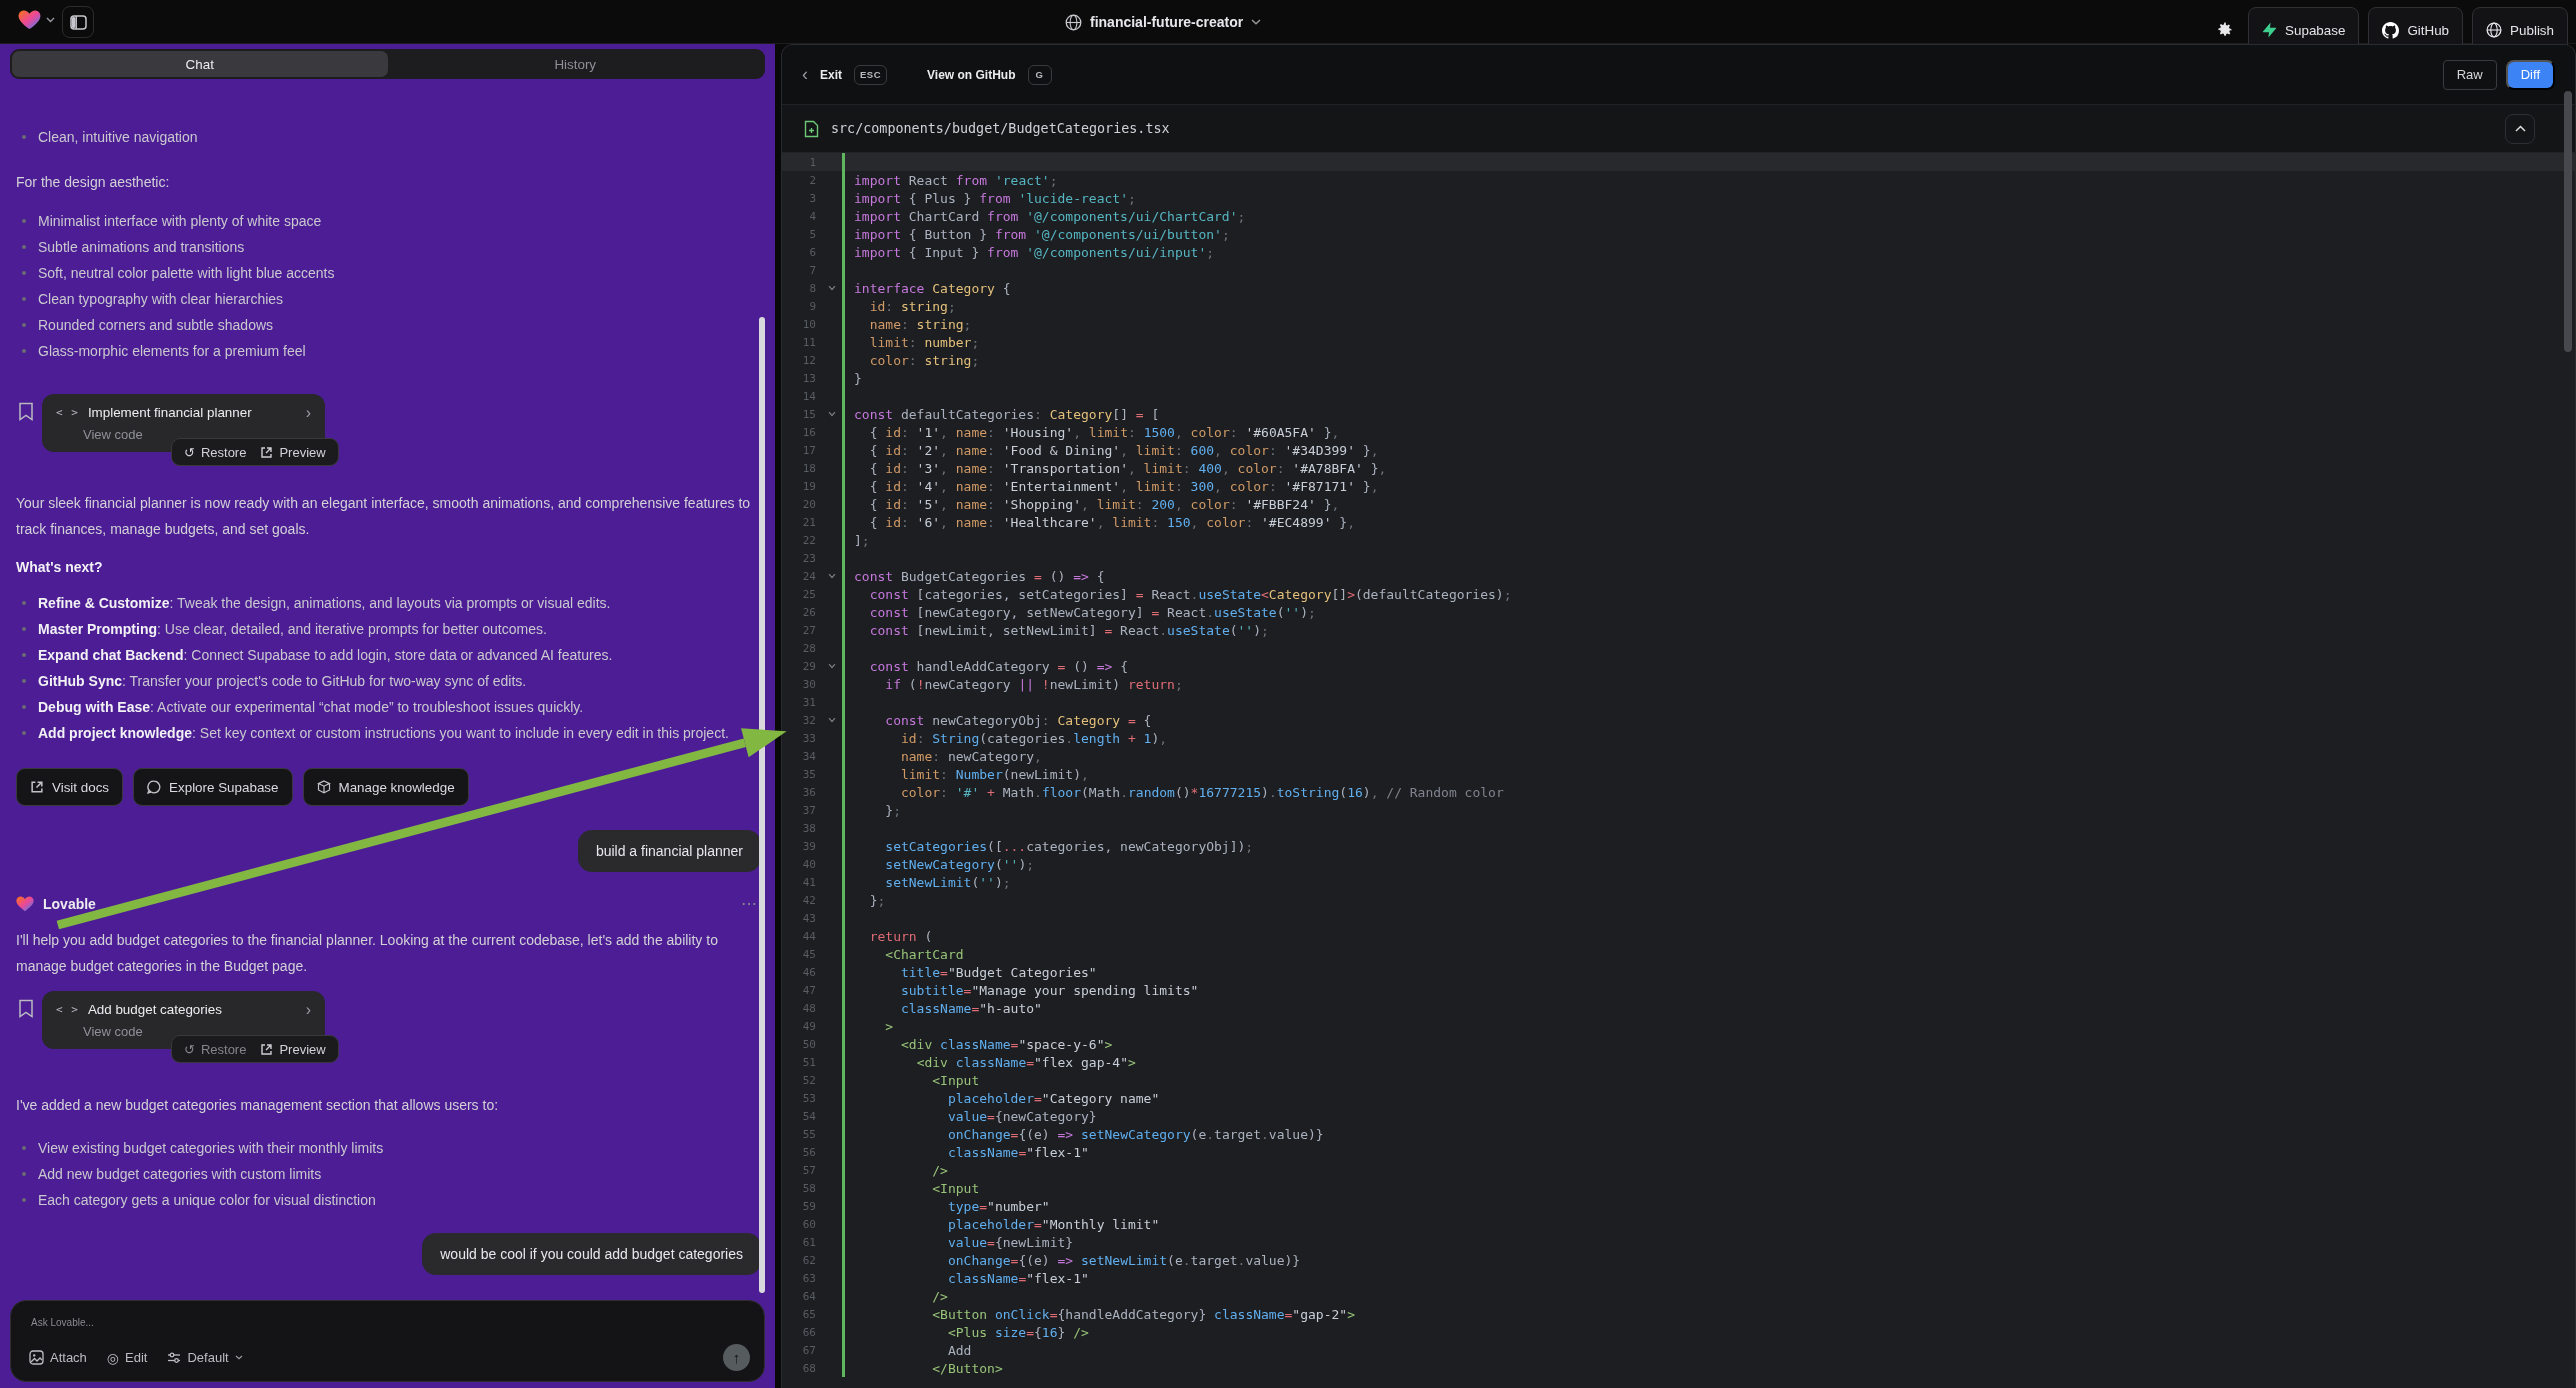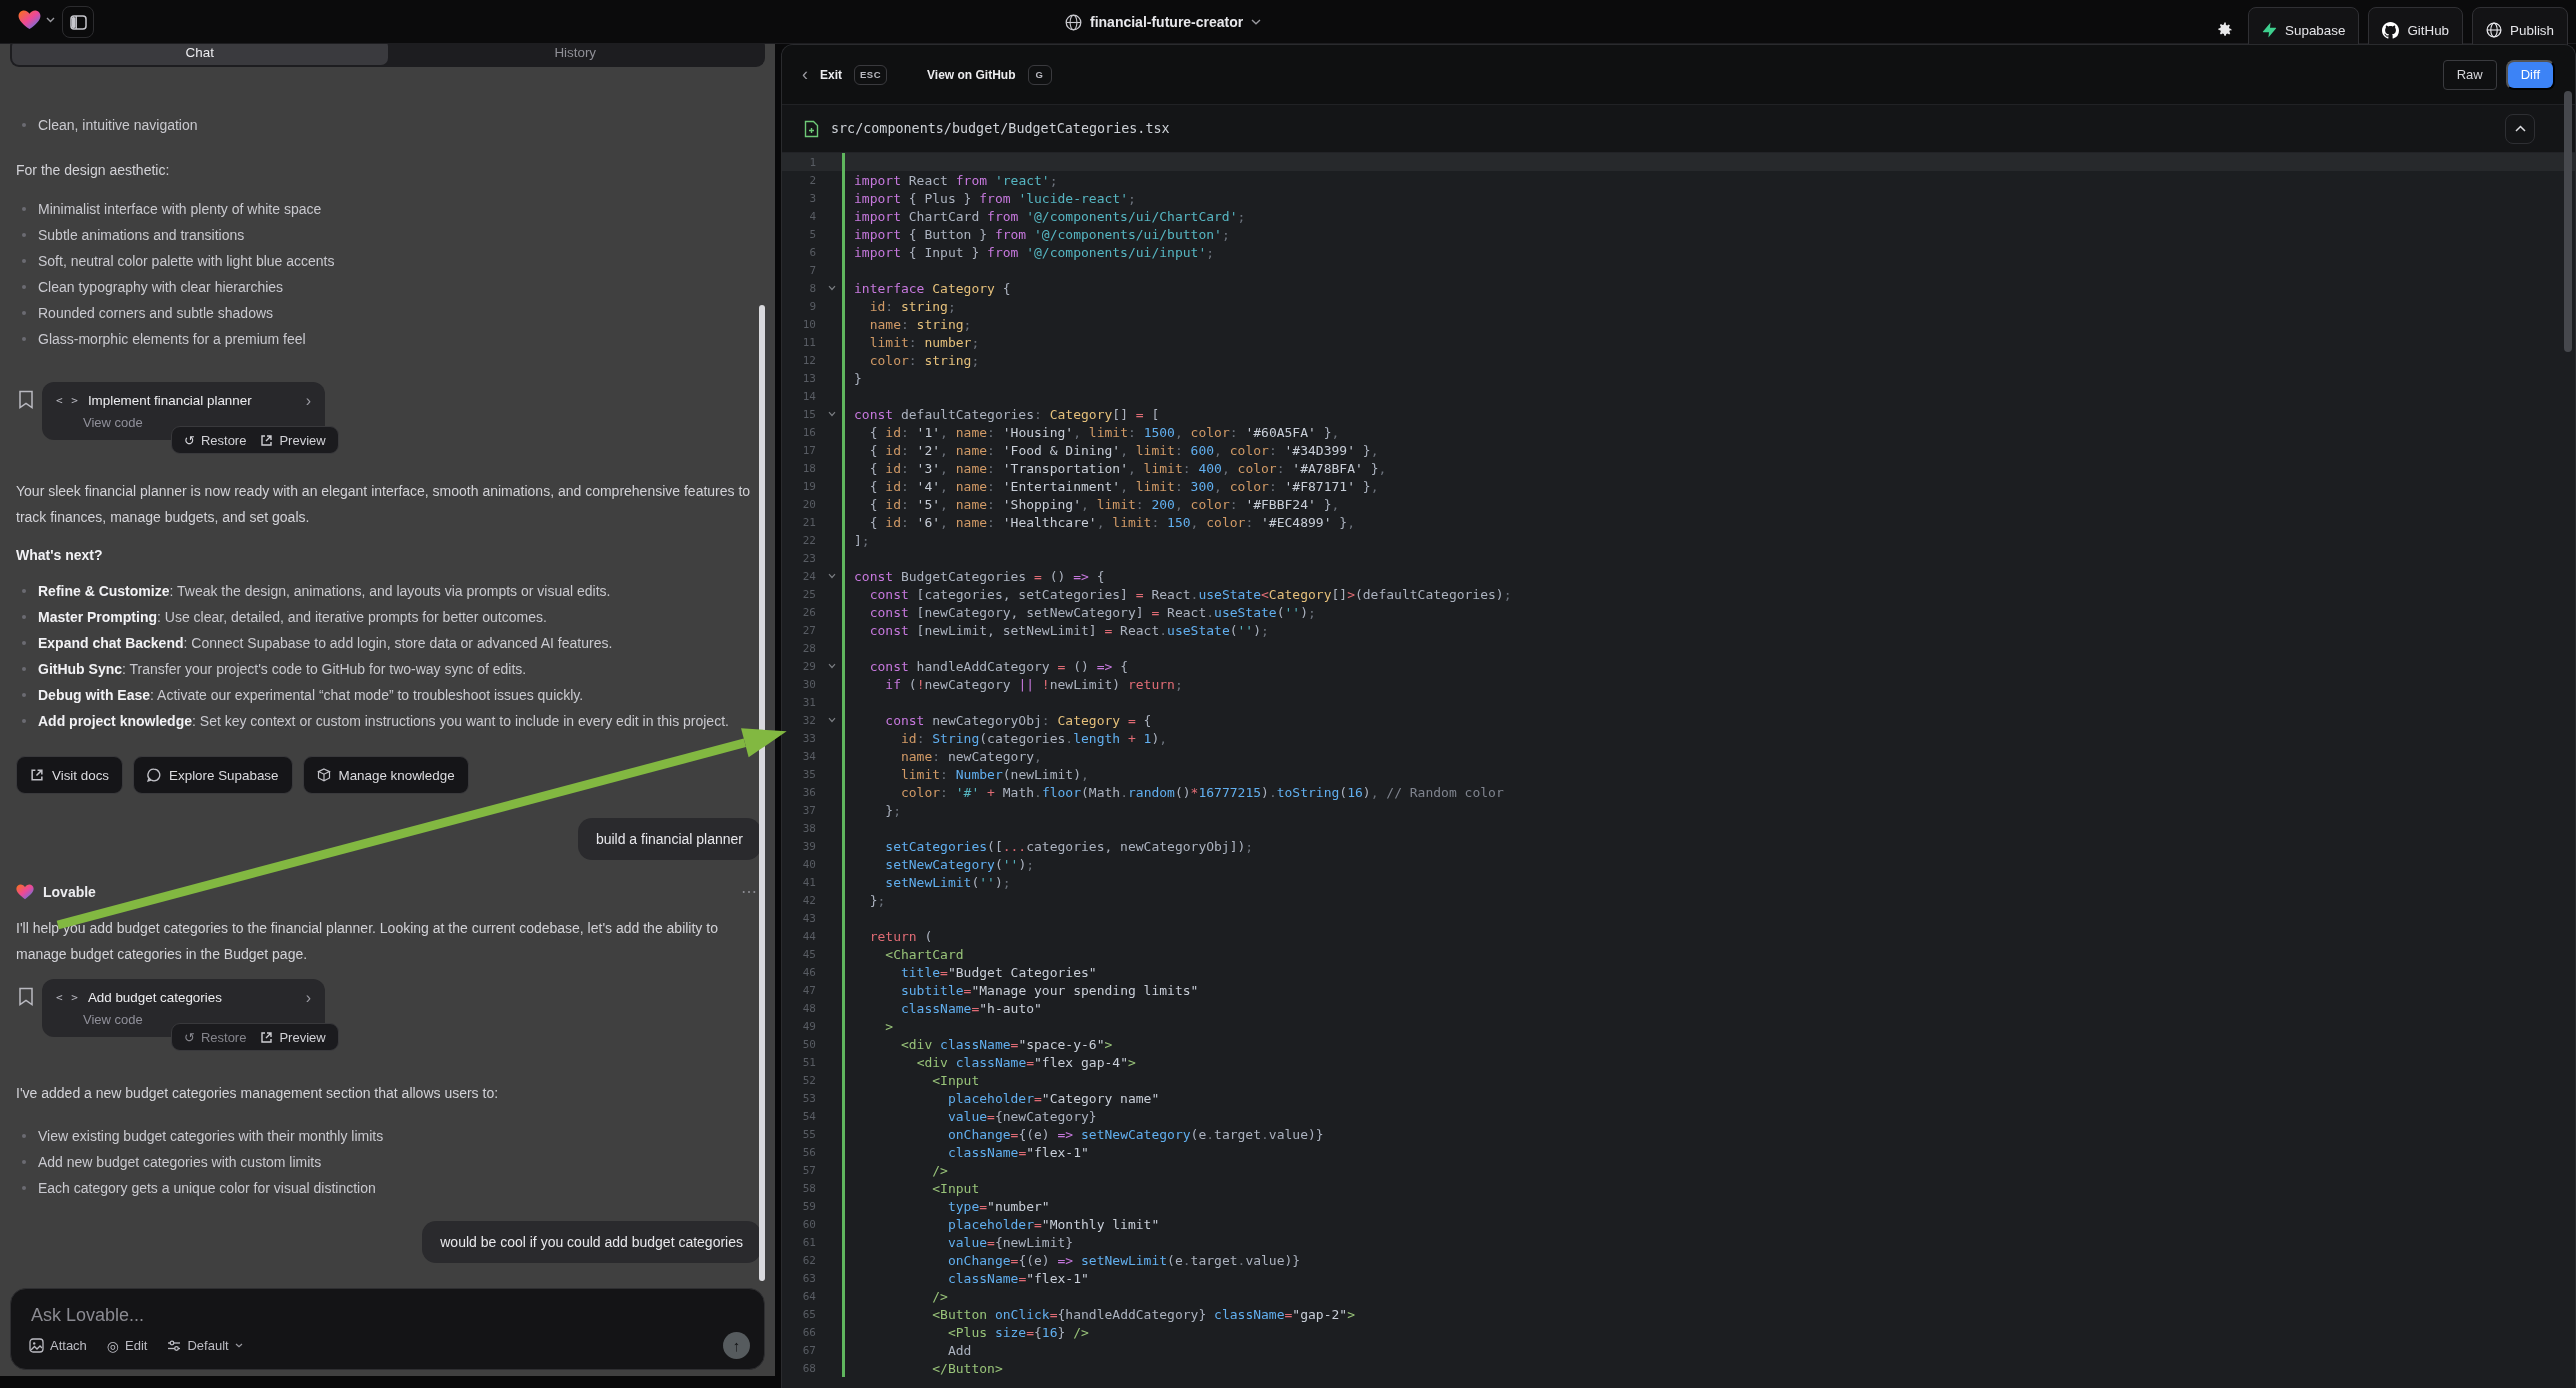--- a/index.html
+++ b/index.html
@@ -11,21 +11,21 @@
   .topbar { position:absolute; left:0; top:0; width:2576px; height:44px; background:#0b0b0c; border-bottom:1px solid #1d1d20; z-index:10; }
   .logo-wrap { position:absolute; left:18px; top:10px; display:flex; align-items:center; gap:5px; cursor:pointer; }
   .panel-toggle { position:absolute; left:62px; top:6px; width:32px; height:32px; border:1px solid #2c2c2f; border-radius:8px; display:flex; align-items:center; justify-content:center; }
   .project-sel { position:absolute; left:1065px; top:0; height:44px; display:flex; align-items:center; gap:8px; }
   .project-name { font-size:14px; color:#e8e8ec; font-weight:700; }
   .top-actions { position:absolute; right:8px; top:7px; display:flex; align-items:center; gap:9px; }
   .tb-btn { height:46px; padding:0 13px; display:flex; align-items:center; gap:8px; border:1px solid #303034; border-radius:8px; background:#131315; color:#e5e5e9; font-size:13.4px; cursor:pointer; }
   .tb-icon-btn { height:30px; width:30px; display:flex; align-items:center; justify-content:center; border-radius:8px; cursor:pointer; color:#e8e8ea; }
 
   
-  .chat { position:absolute; left:0; top:32px; width:775px; height:1344px; background:#404040; }
+  .chat { position:absolute; left:0; top:44px; width:775px; height:1344px; background:#4c1d95; }
   .tabs { position:absolute; left:10px; top:5px; width:755px; height:30px; background:#1d1d20; border-radius:9px; display:flex; padding:2px; }
   .tab { flex:1; display:flex; align-items:center; justify-content:center; font-size:13.4px; color:#8f8f96; border-radius:7px; cursor:pointer; }
   .tab.active { background:#3a3a3e; color:#ededf0; }
   .scrollback { position:absolute; left:16px; top:80px; width:745px; display:flex; flex-direction:column; align-items:flex-start; }
   .scrollback p, .bullet { font-size:14px; }
   .msg-p { line-height:26px; color:#d2d2d7; margin-top:8px; max-width:745px; }
   .lead-p { line-height:20px; color:#d2d2d7; }
   .bullet { display:flex; line-height:26px; color:#c9c9cf; }
   .bullet .dot { width:4px; height:4px; border-radius:50%; background:#6b6b72; margin:11px 12px 0 6px; flex:none; }
   .bullet b { color:#f2f2f5; font-weight:700; }
@@ -45,21 +45,21 @@
   .chip { height:32px; padding:18px 13px; display:flex; align-items:center; gap:8px; border:1px solid #39393c; border-radius:9px; background:#151518; font-size:13.4px; color:#dcdce0; cursor:pointer; }
   .chip svg, .chip span.uni { color:#c2c2c8; }
   .bubble { align-self:flex-end; background:#2a2a2d; border-radius:14px; padding:13px 18px; font-size:14px; color:#e8e8ec; margin-top:24px; }
   .assist-row { display:flex; align-items:center; width:741px; margin-top:22px; gap:9px; }
   .assist-name { font-size:14px; font-weight:700; color:#ededf0; flex:1; }
   .dots { color:#8a8a90; font-size:16px; cursor:pointer; }
   .chat-scrollbar { position:absolute; left:759px; top:273px; width:6px; height:976px; background:#d9d9dd; border-radius:3px; z-index:5; }
 
   
   .composer { position:absolute; left:10px; top:1256px; width:755px; height:82px; background:#141416; border:1px solid #2e2e31; border-radius:16px; padding:16px 20px 12px 20px; }
-  .composer-ph { font-size:18px; color:#8a8a91; }
+  .composer-ph { font-size:10px; color:#8a8a91; }
   .composer-row { position:absolute; left:18px; right:14px; bottom:10px; display:flex; align-items:center; gap:20px; font-size:13px; color:#bcbcc3; }
   .comp-item { display:flex; align-items:center; gap:6px; cursor:pointer; }
   .send-btn { margin-left:auto; width:27px; height:27px; border-radius:50%; background:#565b5e; color:#141517; display:flex; align-items:center; justify-content:center; font-size:15px; font-weight:700; cursor:pointer; }
 
   
   .code-panel { position:absolute; left:781px; top:44px; width:1795px; height:1344px; background:#1c1e21; border:1px solid #2a2b2e; border-bottom:none; border-radius:12px 12px 0 0; overflow:hidden; z-index:20; }
   .cp-header { height:60px; background:#0f1011; border-bottom:1px solid #212225; display:flex; align-items:center; padding:0 20px; gap:12px; }
   .exit-chev { color:#9a9aa0; font-size:18px; cursor:pointer; }
   .cp-label { font-size:12px; color:#ececef; font-weight:600; cursor:pointer; }
   .kbd { height:20px; min-width:24px; padding:0 5px; border:1px solid #3a3a3e; border-radius:6px; display:flex; align-items:center; justify-content:center; font-size:9.5px; font-weight:700; letter-spacing:0.5px; color:#b9b9c0; }

